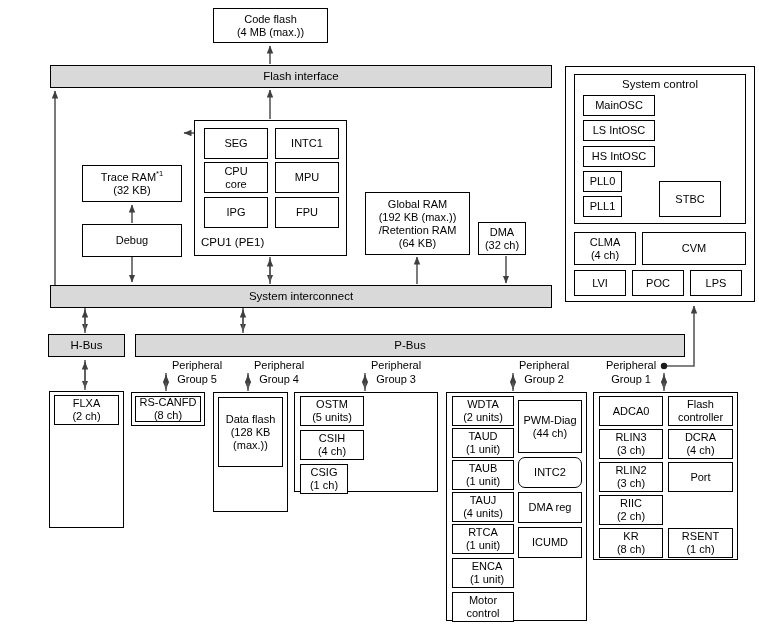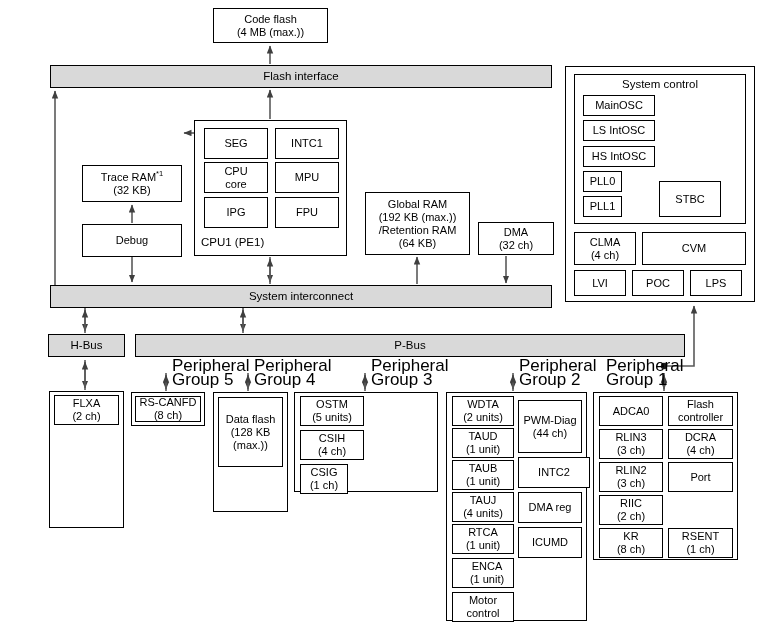--- a/index.html
+++ b/index.html
@@ -56,23 +56,23 @@
   }
   .cpulabel {
     position: absolute;
     font-size: 11.5px;
     line-height: 13px;
     text-align: left;
     white-space: nowrap;
   }
   .plain-label {
     position: absolute;
-    font-size: 17px;
+    font-size: 11px;
     line-height: 13.5px;
-    text-align: left;
+    text-align: center;
     white-space: pre-line;
   }
   .sysctrl-title {
     position: absolute;
     font-size: 11.5px;
     line-height: 13px;
     text-align: center;
     white-space: nowrap;
   }
   .sup {
@@ -172,21 +172,21 @@
   <div class="box" style="left:204px; top:162px; width:64px; height:31px;">CPU
 core</div>
   <div class="box" style="left:275px; top:162px; width:64px; height:31px;">MPU</div>
   <div class="box" style="left:204px; top:197px; width:64px; height:31px;">IPG</div>
   <div class="box" style="left:275px; top:197px; width:64px; height:31px;">FPU</div>
 
   <div class="box" style="left:365px; top:192px; width:105px; height:63px;">Global RAM
 (192 KB (max.))
 /Retention RAM
 (64 KB)</div>
-  <div class="box" style="left:478px; top:222px; width:76px; height:33px;">DMA
+  <div class="box" style="left:478px; top:222px; width:48px; height:33px;">DMA
 (32 ch)</div>
 
   <div class="group" style="left:565px; top:66px; width:190px; height:236px;"></div>
 
   <div class="box" style="left:574px; top:74px; width:172px; height:150px; justify-content:flex-start;"></div>
   <div class="sysctrl-title" style="left:574px; top:78px; width:172px;">System control</div>
 
   <div class="box" style="left:583px; top:95px; width:72px; height:21px;">MainOSC</div>
   <div class="box" style="left:583px; top:120px; width:72px; height:21px;">LS IntOSC</div>
   <div class="box" style="left:583px; top:146px; width:72px; height:21px;">HS IntOSC</div>
@@ -250,21 +250,21 @@
 (4 units)</div>
   <div class="box" style="left:452px; top:524px; width:62px; height:30px;">RTCA
 (1 unit)</div>
   <div class="box" style="left:452px; top:558px; width:62px; height:30px;padding-left:8px;">ENCA
 (1 unit)</div>
   <div class="box" style="left:452px; top:592px; width:62px; height:30px;">Motor
 control</div>
 
   <div class="box" style="left:518px; top:400px; width:64px; height:53px;">PWM-Diag
 (44 ch)</div>
-  <div class="box" style="left:518px; top:457px; width:72px; height:31px;">INTC2</div>
+  <div class="box" style="left:518px; top:457px; width:64px; height:31px;border-radius:7px;">INTC2</div>
   <div class="box" style="left:518px; top:492px; width:64px; height:31px;">DMA reg</div>
   <div class="box" style="left:518px; top:527px; width:64px; height:31px;">ICUMD</div>
 
   <div class="group" style="left:593px; top:392px; width:145px; height:168px;"></div>
   <div class="box" style="left:599px; top:396px; width:64px; height:30px;">ADCA0</div>
   <div class="box" style="left:599px; top:429px; width:64px; height:30px;">RLIN3
 (3 ch)</div>
   <div class="box" style="left:599px; top:462px; width:64px; height:30px;">RLIN2
 (3 ch)</div>
   <div class="box" style="left:599px; top:495px; width:64px; height:30px;">RIIC

